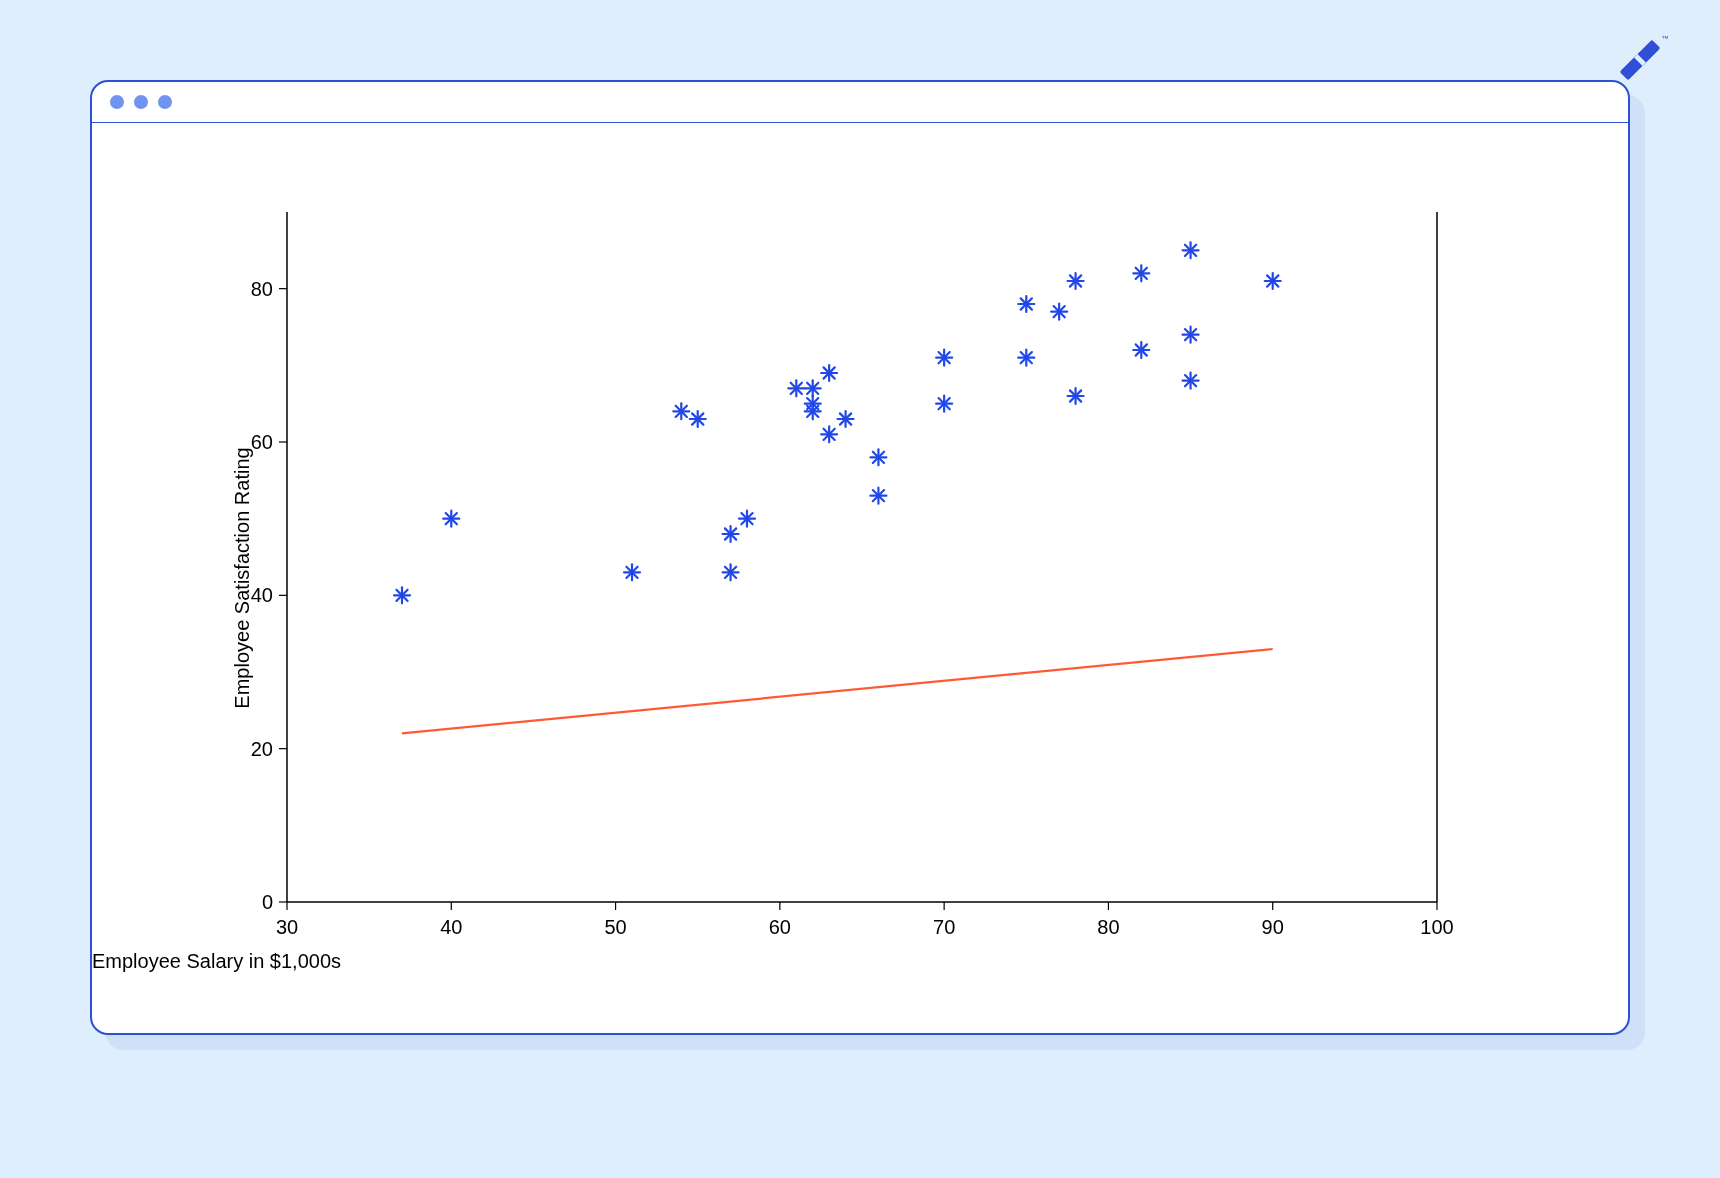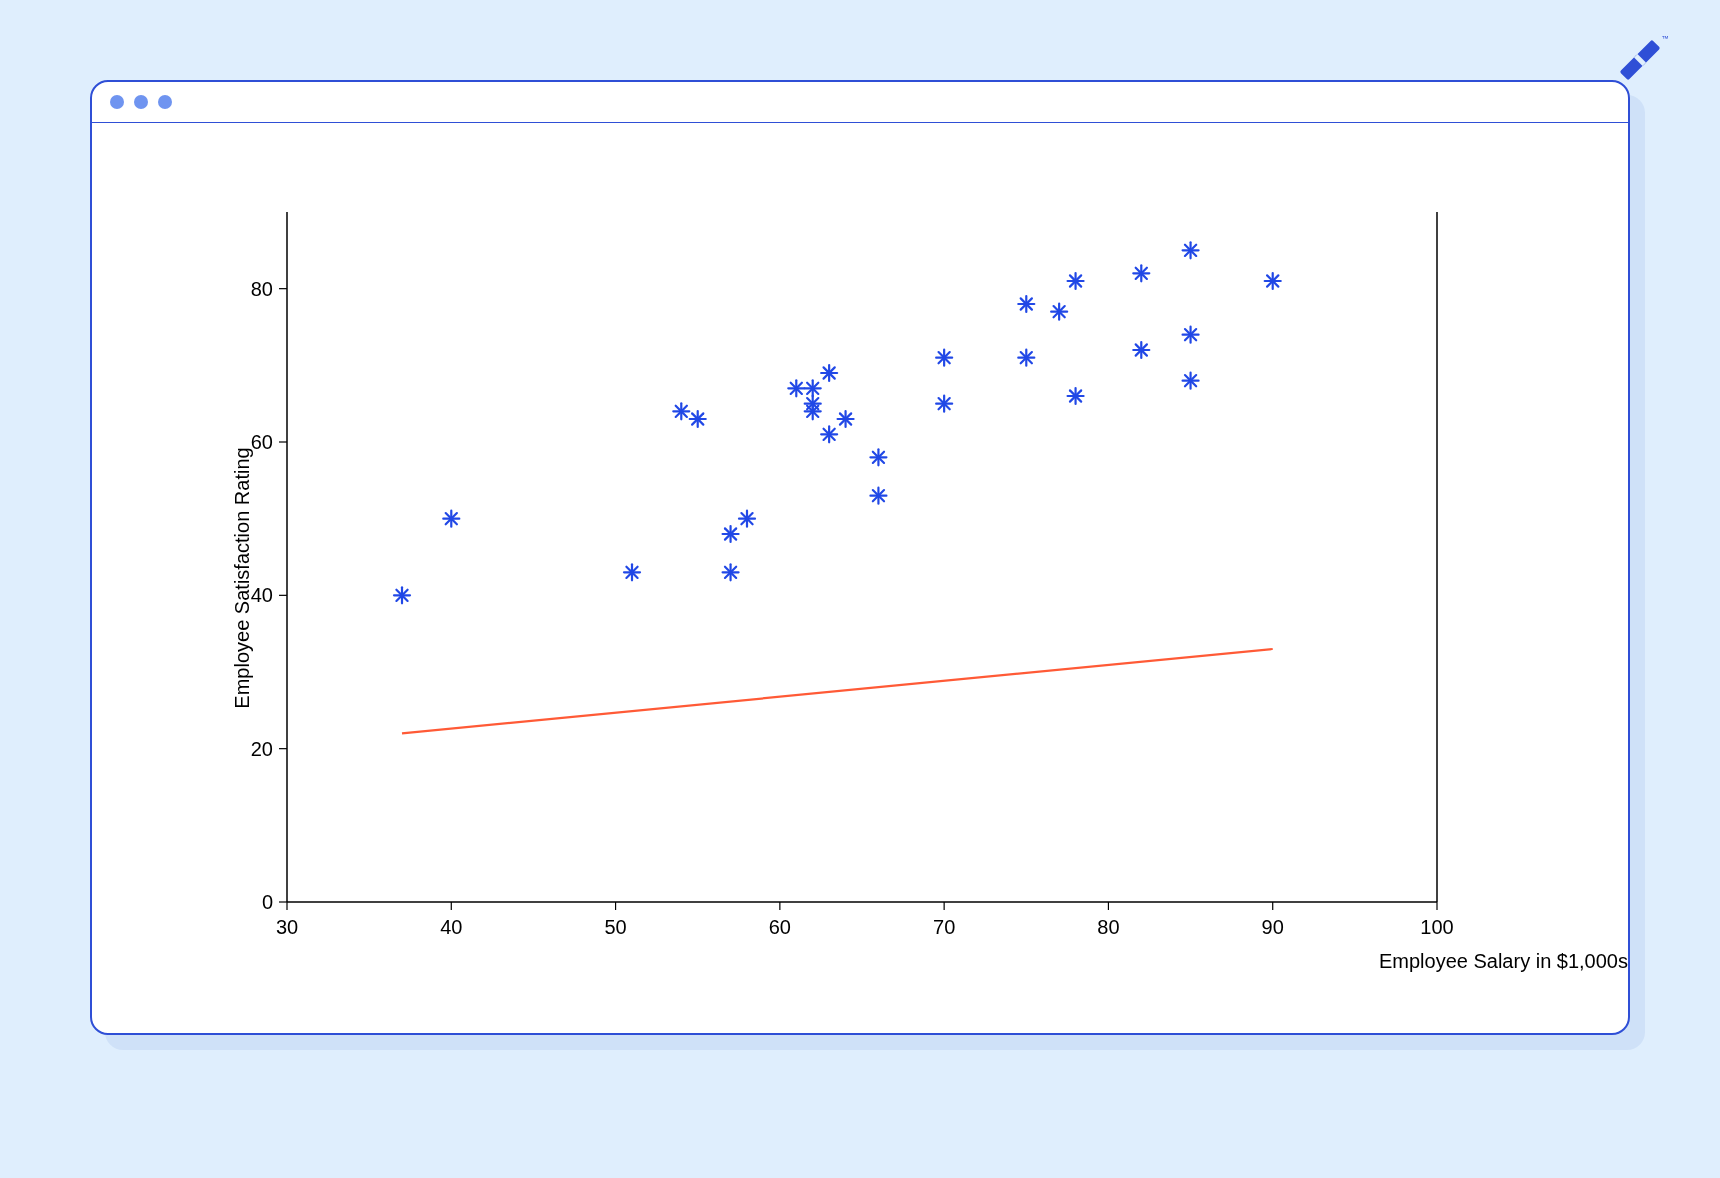--- a/index.html
+++ b/index.html
@@ -71,21 +71,21 @@
     left:150px;
     top:50%;
     transform:translate(-50%,-50%) rotate(-90deg);
     font-size:20px;
     white-space:nowrap;
   }
   .xlabel{
     position:absolute;
     left:0;right:0;
     bottom:60px;
-    text-align:right;
+    text-align:left;
     font-size:20px;
   }
   text.tick{
     font-size:20px;
     fill:#000;
   }
   .logo{
     position:absolute;
     right:50px;
     top:30px;

